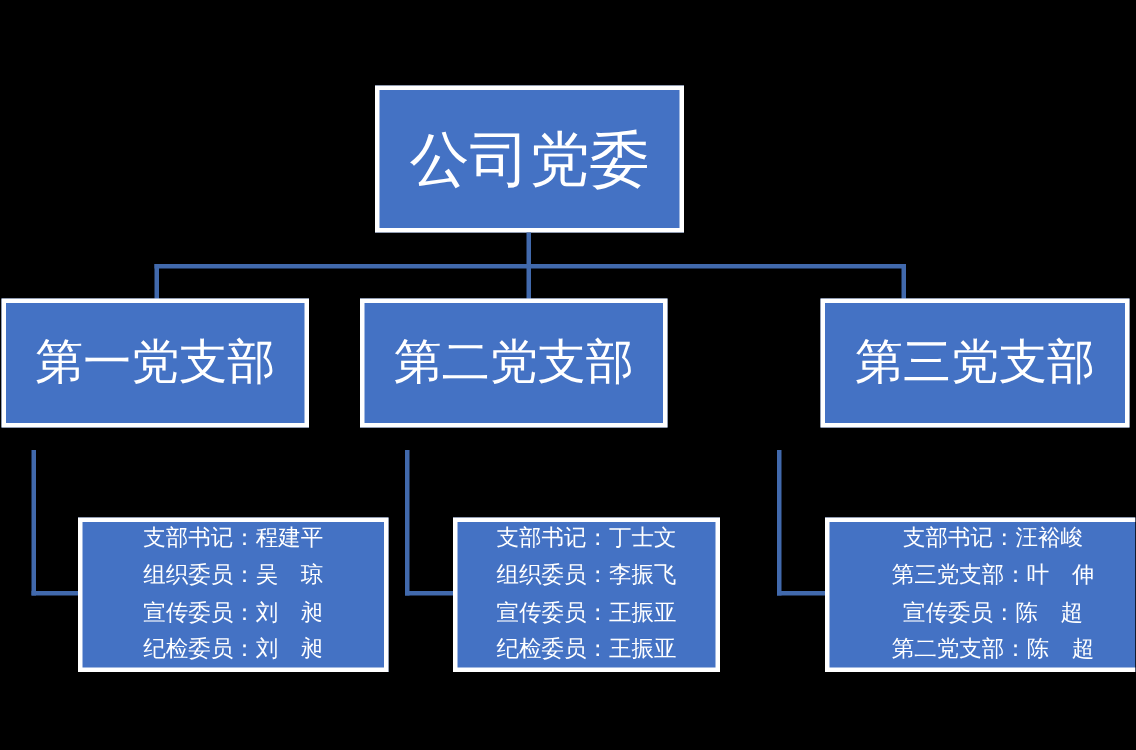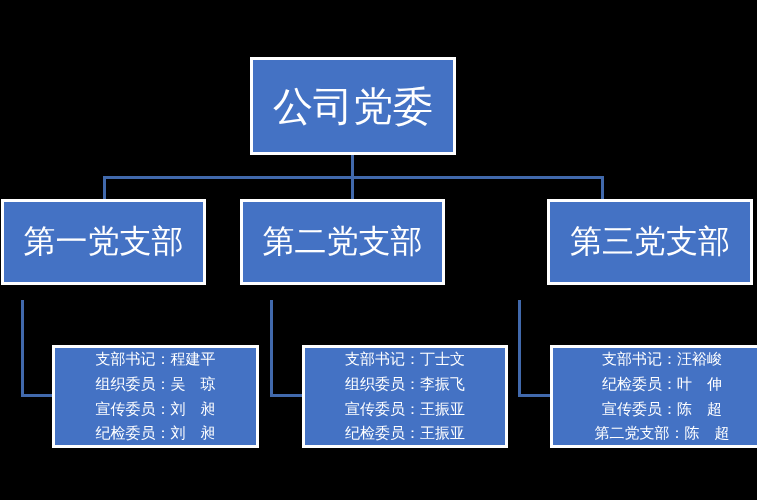--- a/index.html
+++ b/index.html
@@ -39,21 +39,21 @@
   #branch-box-1 { left: 240px; width: 205px; }
   #branch-box-2 { left: 499px; width: 206px; margin-left: 48px; }
   .detail-box {
     top: 345px; height: 103px;
     font-family: "Liberation Sans", "DejaVu Sans", sans-serif;
     font-size: 15px;
     line-height: 24.7px;
     flex-direction: column;
   }
   #detail-box-0 { left: 52px;  width: 207px; }
-  #detail-box-1 { left: 302px; width: 206px; }
+  #detail-box-1 { left: 302px; width: 178px; }
   #detail-box-2 { left: 550px; width: 224px; }
   .detail-box .line { white-space: pre; }
   .conn {
     position: absolute;
     background: var(--connector_color, #4169AC);
   }
   
   #conn-root-stub   { left: 351px; top: 155px; width: 3px;  height: 45px; }
   #conn-dist-line   { left: 103px; top: 176px; width: 501px; height: 3px; }
   #conn-drop-left   { left: 103px; top: 176px; width: 3px;  height: 24px; }
@@ -104,18 +104,18 @@
     <div class="line">纪检委员：刘　昶</div>
   </div>
   <div class="box detail-box" id="detail-box-1">
     <div class="line">支部书记：丁士文</div>
     <div class="line">组织委员：李振飞</div>
     <div class="line">宣传委员：王振亚</div>
     <div class="line">纪检委员：王振亚</div>
   </div>
   <div class="box detail-box" id="detail-box-2">
     <div class="line">支部书记：汪裕峻</div>
-    <div class="line">纪检委员：叶　伸</div>
+    <div class="line">第三党支部：叶　伸</div>
     <div class="line">宣传委员：陈　超</div>
     <div class="line">第二党支部：陈　超</div>
   </div>
 
 </div>
 
 </body></html>

